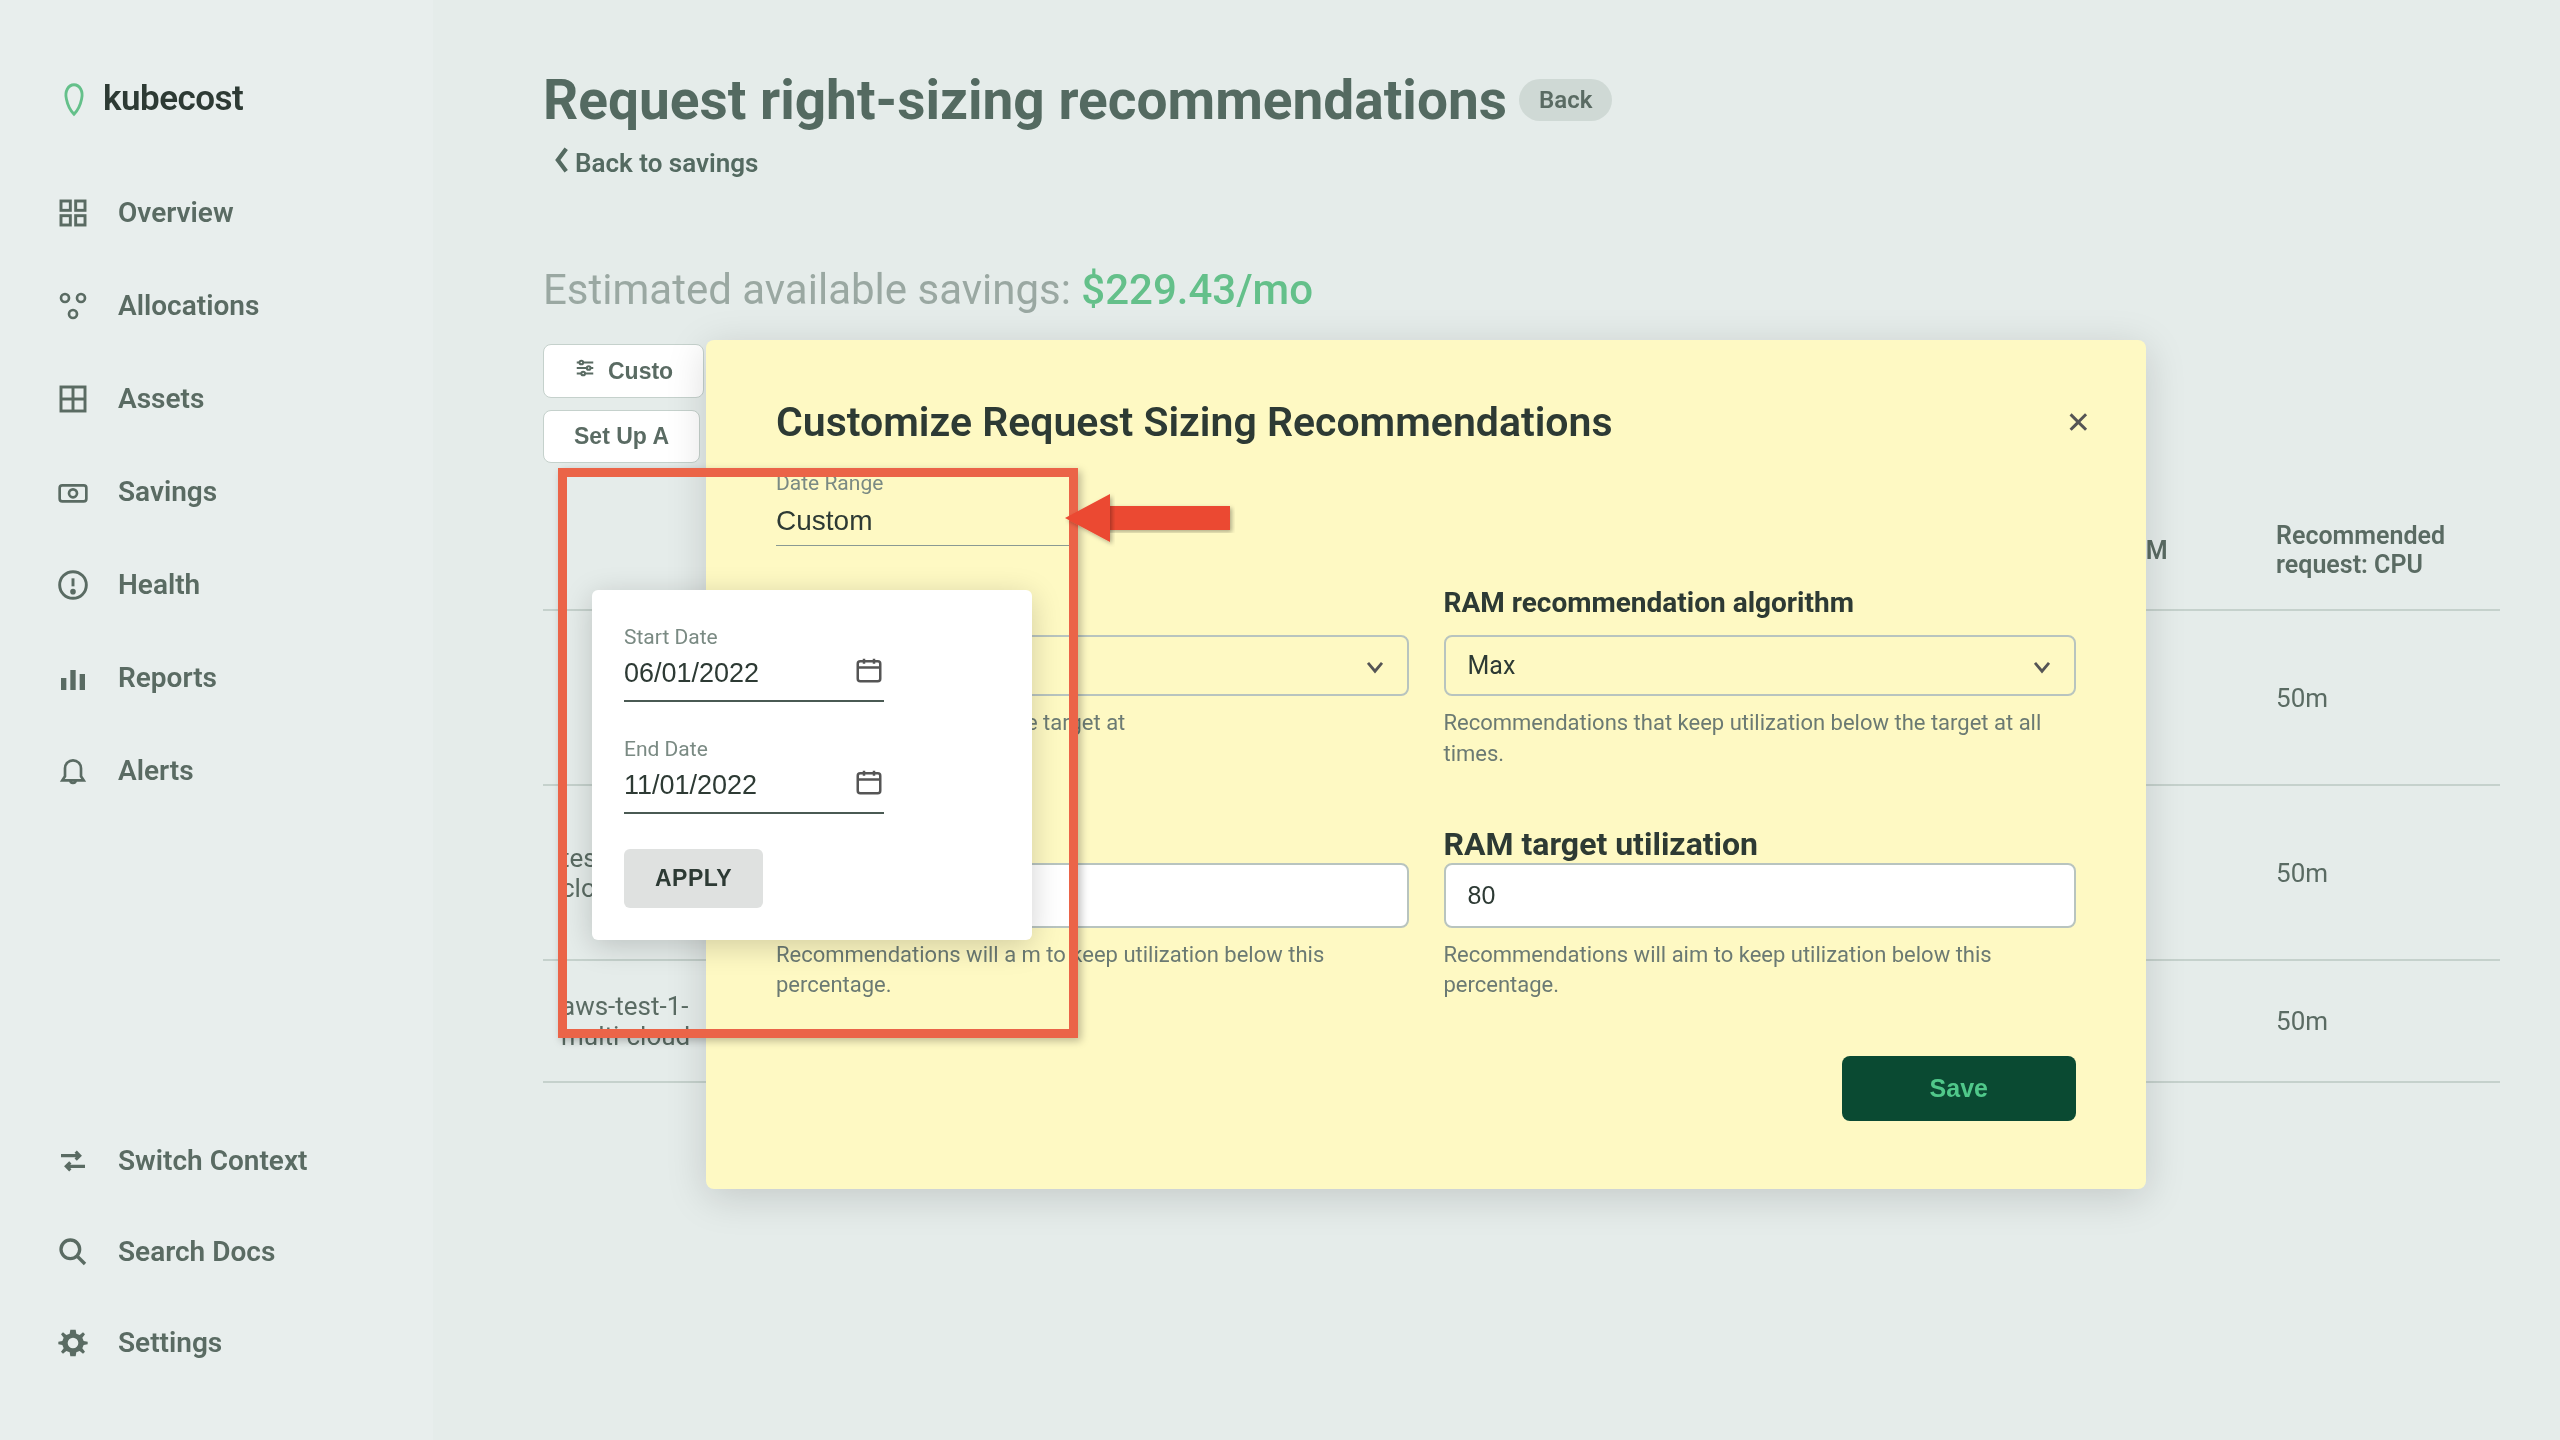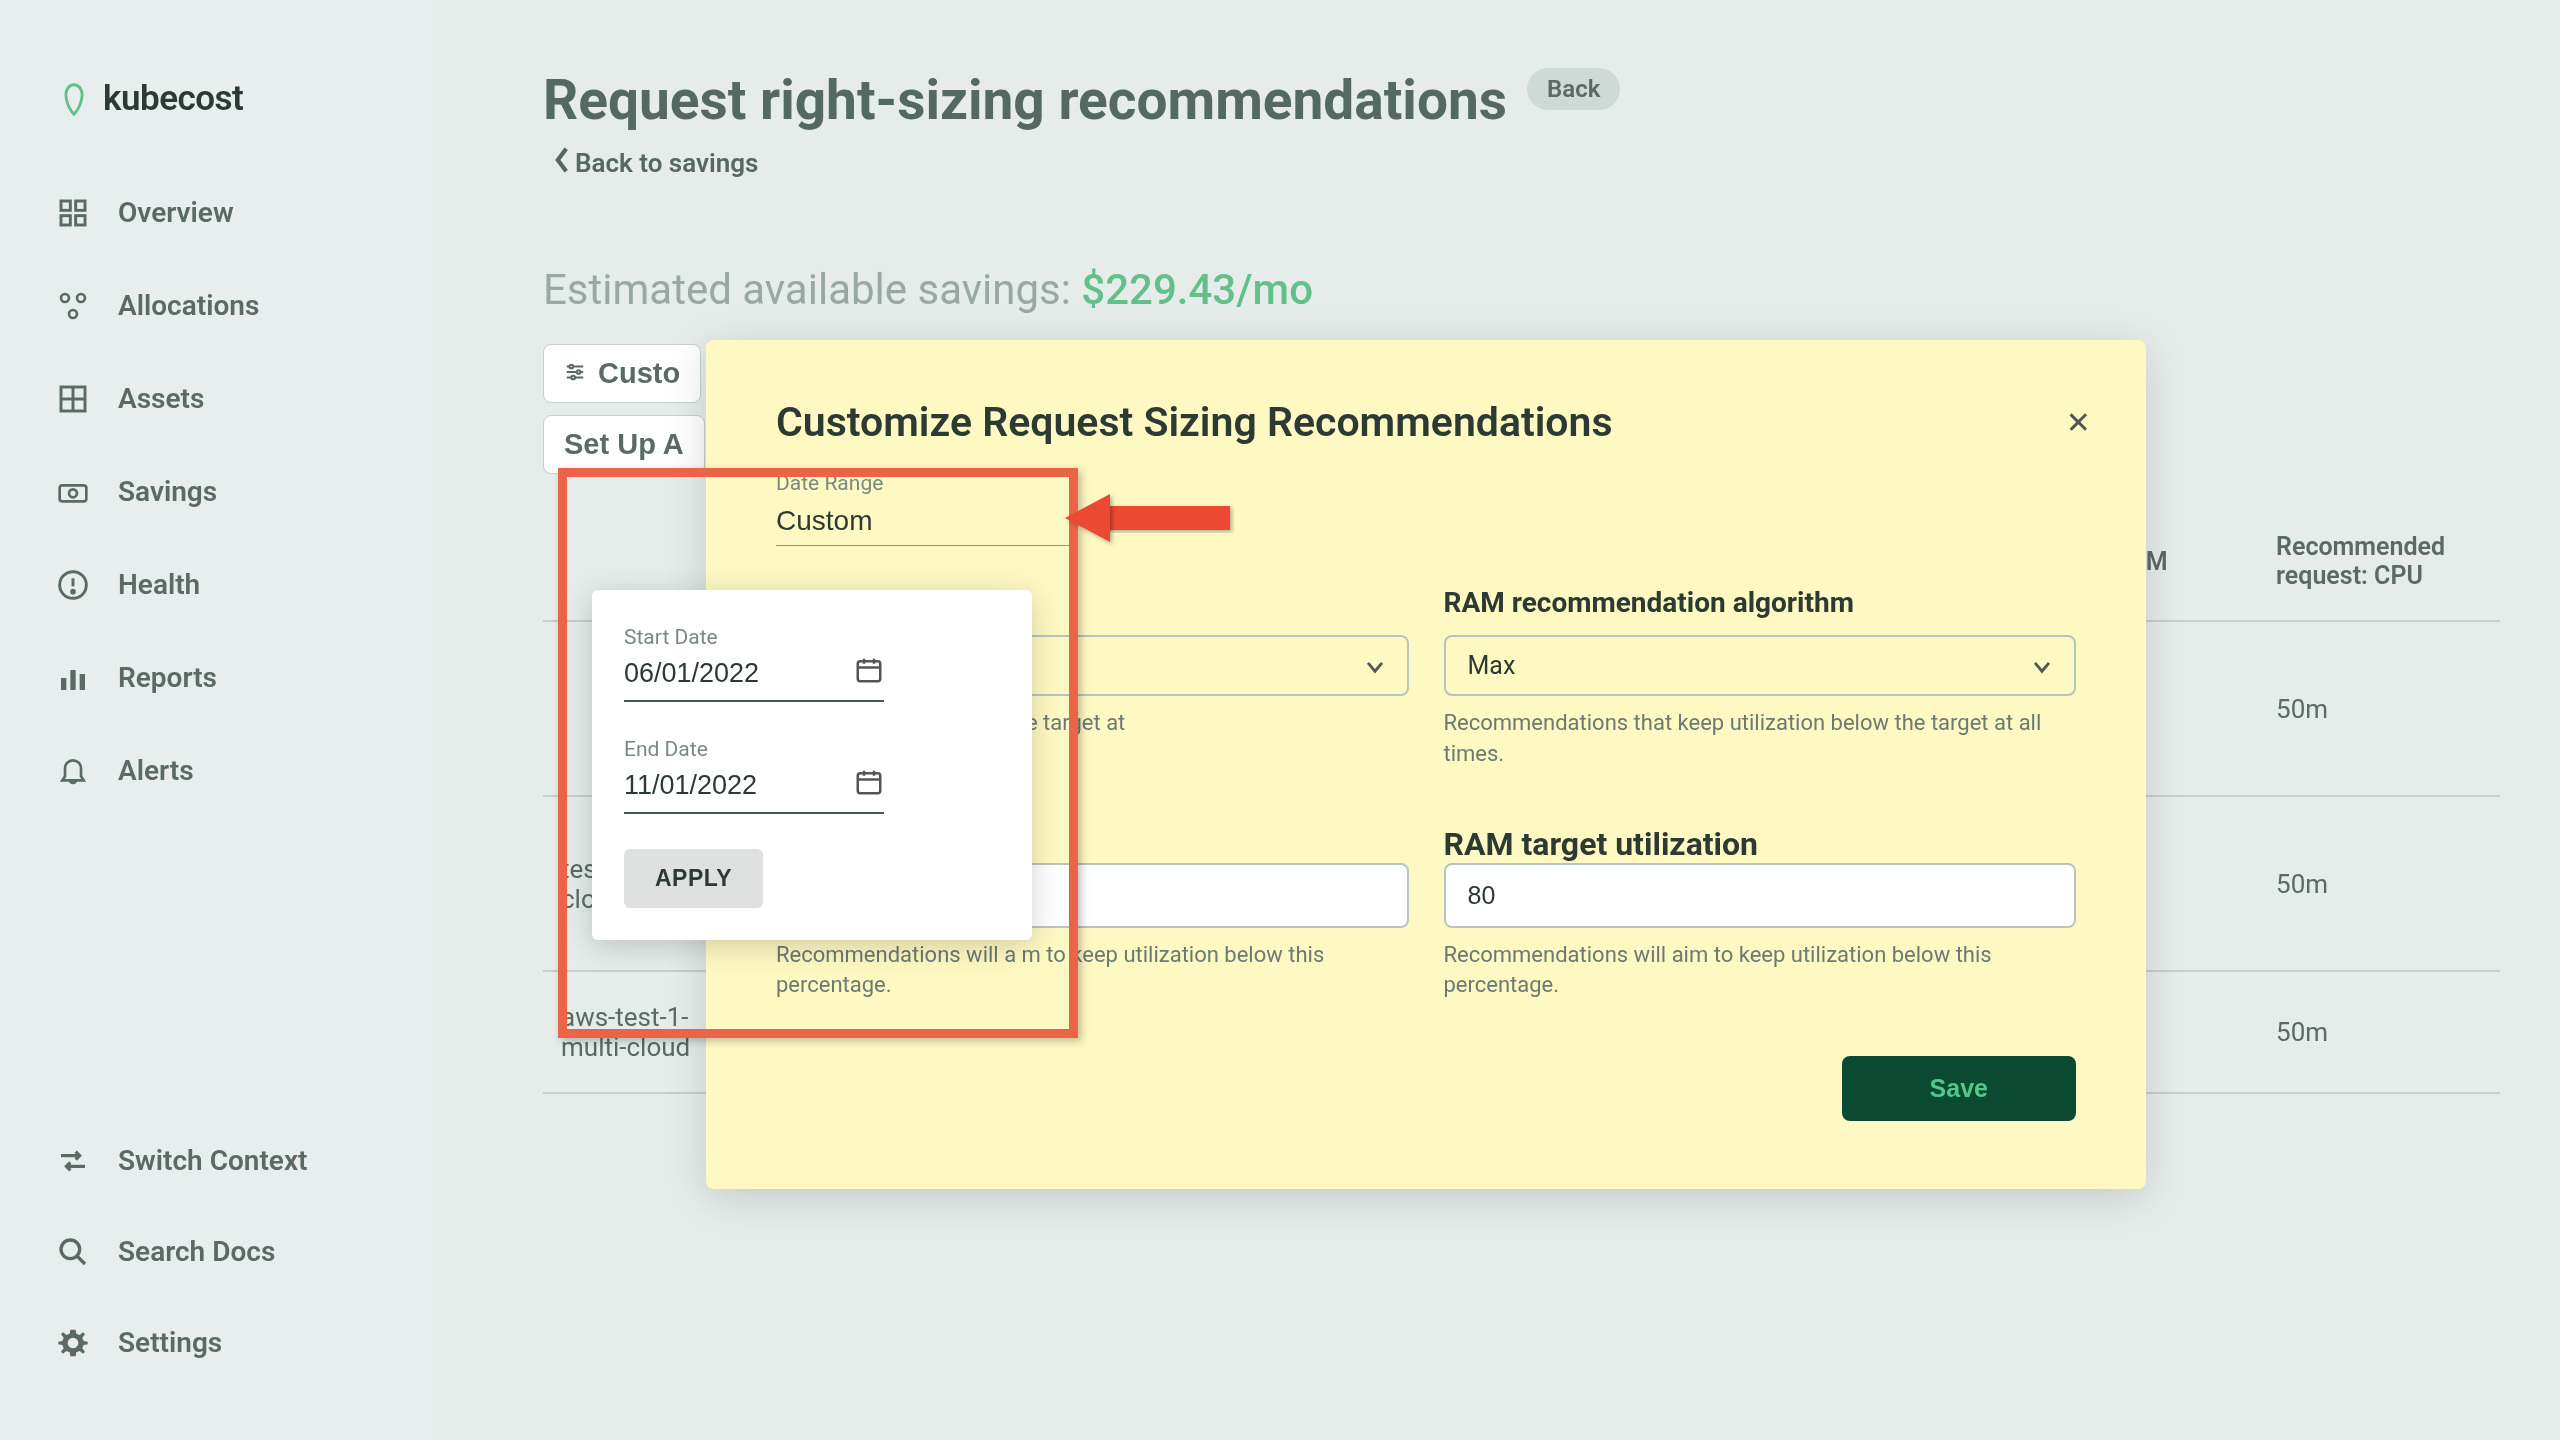--- a/index.html
+++ b/index.html
@@ -50,21 +50,21 @@
 
 .main {
   position: absolute;
   left: 433px;
   top: 0;
   right: 0;
   height: 100%;
   padding: 68px 60px 0 110px;
 }
 .page-header { margin-bottom: 28px; }
-.page-title-row { display: flex; align-items: flex-start; gap: 20px; }
+.page-title-row { display: flex; align-items: center; gap: 12px; }
 .page-title { font-size: 55px; font-weight: 700; color: #546a61; }
 .beta-badge {
   background: #cfd9d5;
   color: #5a6b63;
   padding: 7px 20px;
   border-radius: 22px;
   font-size: 24px;
   font-weight: 600;
 }
 .back-link {
@@ -84,22 +84,22 @@
   margin-top: 85px;
   margin-bottom: 30px;
 }
 .savings-amount { color: #64c08a; font-weight: 500; }
 
 .toolbar { display: flex; flex-direction: column; gap: 12px; align-items: flex-start; margin-bottom: 38px; }
 .toolbar-btn {
   background: #fff;
   border: 1.5px solid #c5d1cc;
   border-radius: 8px;
-  padding: 12px 20px;
-  font-size: 29px;
+  padding: 12px 30px;
+  font-size: 23px;
   font-weight: 600;
   color: #5a6b63;
   display: flex;
   align-items: center;
   gap: 12px;
 }
 
 
 .data-table { width: 100%; border-collapse: collapse; }
 .data-table th {

